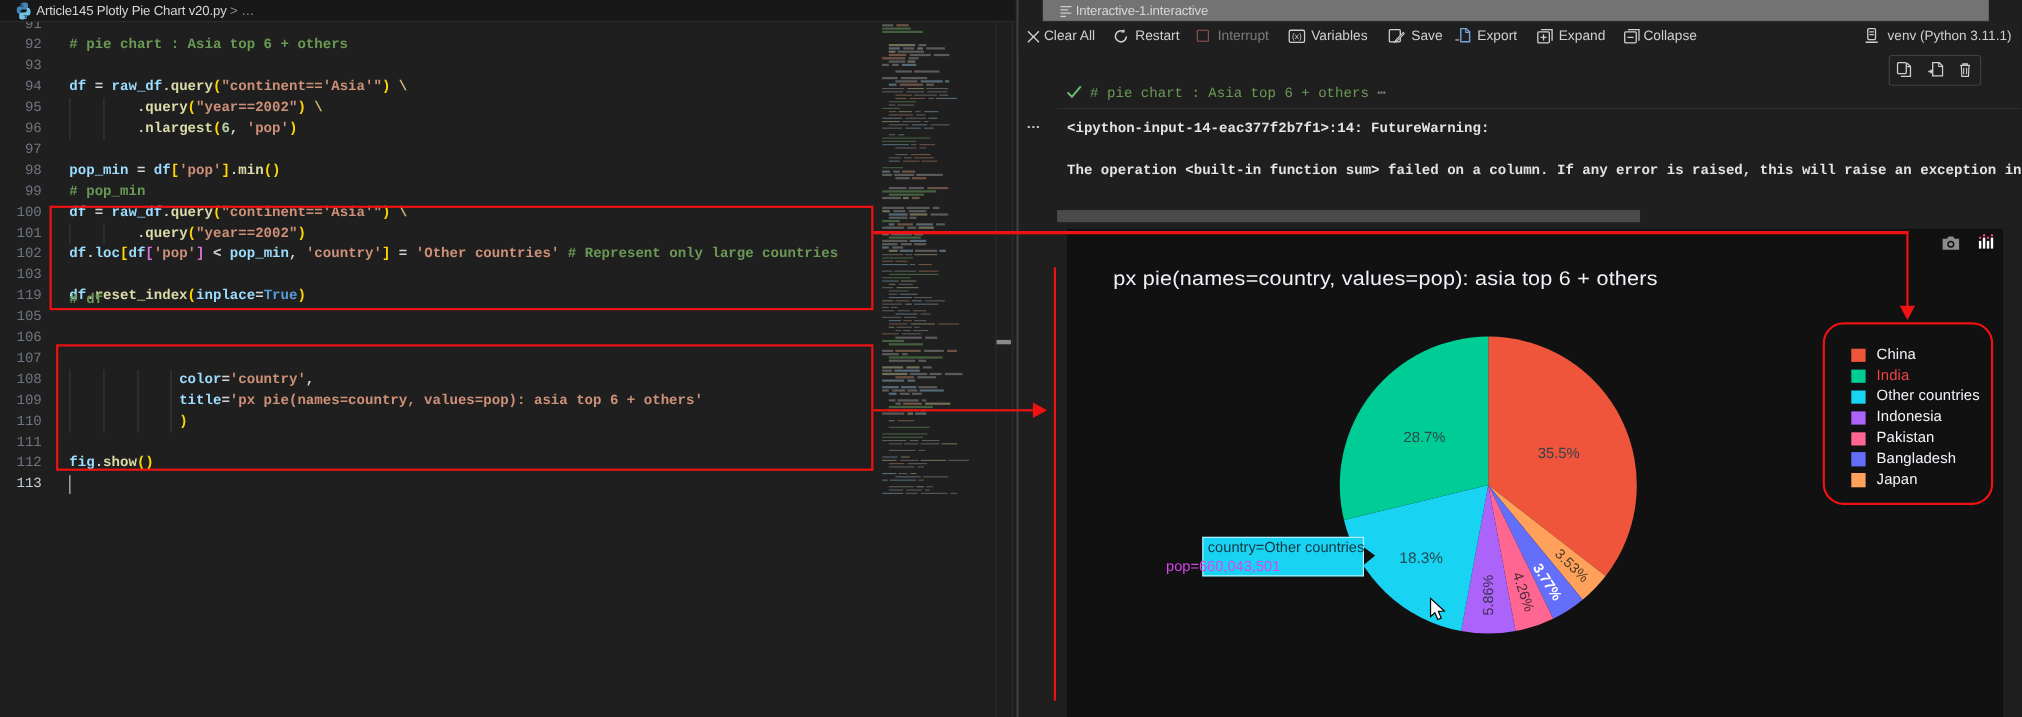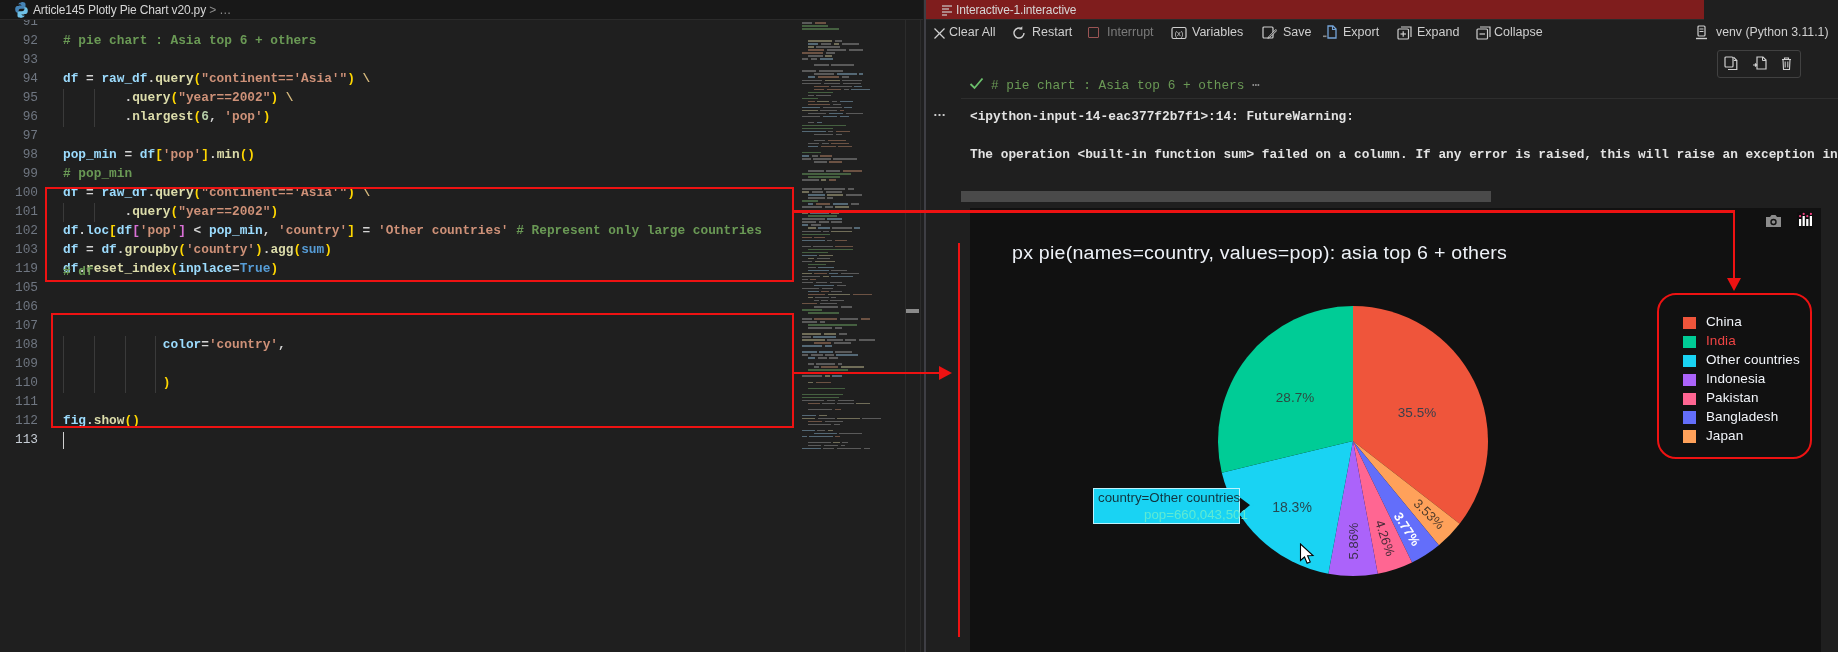--- a/index.html
+++ b/index.html
@@ -41,24 +41,24 @@
 <div class="abs mono" id="code" style="left:63px;top:0;width:800px;height:652px">
     <div style="position:absolute;left:0;top:32.2px;height:18.97px;line-height:18.97px;white-space:pre"><i class="c"># pie chart : Asia top 6 + others</i></div>
 <div style="position:absolute;left:0;top:70.1px;height:18.97px;line-height:18.97px;white-space:pre"><i class="v">df</i> = <i class="v">raw_df</i>.<i class="f">query</i><i class="b1">(</i><i class="s">"continent=='Asia'"</i><i class="b1">)</i> <i class="e">\</i></div>
 <div style="position:absolute;left:0;top:89.1px;height:18.97px;line-height:18.97px;white-space:pre">        .<i class="f">query</i><i class="b1">(</i><i class="s">"year==2002"</i><i class="b1">)</i> <i class="e">\</i></div>
 <div style="position:absolute;left:0;top:108.0px;height:18.97px;line-height:18.97px;white-space:pre">        .<i class="f">nlargest</i><i class="b1">(</i><i class="n">6</i>, <i class="s">'pop'</i><i class="b1">)</i></div>
 <div style="position:absolute;left:0;top:146.0px;height:18.97px;line-height:18.97px;white-space:pre"><i class="v">pop_min</i> = <i class="v">df</i><i class="b1">[</i><i class="s">'pop'</i><i class="b1">]</i>.<i class="f">min</i><i class="b1">()</i></div>
 <div style="position:absolute;left:0;top:165.0px;height:18.97px;line-height:18.97px;white-space:pre"><i class="c"># pop_min</i></div>
 <div style="position:absolute;left:0;top:183.9px;height:18.97px;line-height:18.97px;white-space:pre"><i class="v">df</i> = <i class="v">raw_df</i>.<i class="f">query</i><i class="b1">(</i><i class="s">"continent=='Asia'"</i><i class="b1">)</i> <i class="e">\</i></div>
 <div style="position:absolute;left:0;top:202.9px;height:18.97px;line-height:18.97px;white-space:pre">        .<i class="f">query</i><i class="b1">(</i><i class="s">"year==2002"</i><i class="b1">)</i></div>
 <div style="position:absolute;left:0;top:221.9px;height:18.97px;line-height:18.97px;white-space:pre"><i class="v">df</i>.<i class="v">loc</i><i class="b1">[</i><i class="v">df</i><i class="b2">[</i><i class="s">'pop'</i><i class="b2">]</i> &lt; <i class="v">pop_min</i>, <i class="s">'country'</i><i class="b1">]</i> = <i class="s">'Other countries'</i> <i class="c"># Represent only large countries</i></div>
-<div style="position:absolute;left:0;top:240.8px;height:18.97px;line-height:18.97px;white-space:pre"><i class="v">df</i> = <i class="v">df</i>.<i class="f">groupby</i><i class="b1">(</i><i class="s">'country'</i><i class="b1">)</i>.<i class="f">agg</i><i class="b1">(</i><i class="k">sum</i><i class="b1">)</i></div>
 <div style="position:absolute;left:0;top:259.8px;height:18.97px;line-height:18.97px;white-space:pre"><i class="v">df</i>.<i class="f">reset_index</i><i class="b1">(</i><i class="v">inplace</i>=<i class="k">True</i><i class="b1">)</i></div>
 <div style="position:absolute;left:0;top:263px;height:18.97px;line-height:18.97px;white-space:pre"><i class="c"># df</i></div>
 <div style="position:absolute;left:0;top:335.7px;height:18.97px;line-height:18.97px;white-space:pre">             <i class="v">color</i>=<i class="s">'country'</i>,</div>
+<div style="position:absolute;left:0;top:354.7px;height:18.97px;line-height:18.97px;white-space:pre">             <i class="v">title</i>=<i class="s">'px pie(names=country, values=pop): asia top 6 + others'</i></div>
 <div style="position:absolute;left:0;top:373.6px;height:18.97px;line-height:18.97px;white-space:pre">             <i class="b1">)</i></div>
 <div style="position:absolute;left:0;top:411.6px;height:18.97px;line-height:18.97px;white-space:pre"><i class="v">fig</i>.<i class="f">show</i><i class="b1">()</i></div>
   </div>
 <div style="position:absolute;left:62.5px;top:89.1px;width:1px;height:37.9px;background:#3a3a3a"></div>
 <div style="position:absolute;left:93.8px;top:89.1px;width:1px;height:37.9px;background:#3a3a3a"></div>
 <div style="position:absolute;left:62.5px;top:202.9px;width:1px;height:19.0px;background:#3a3a3a"></div>
 <div style="position:absolute;left:93.8px;top:202.9px;width:1px;height:19.0px;background:#3a3a3a"></div>
 <div style="position:absolute;left:62.5px;top:335.7px;width:1px;height:56.9px;background:#3a3a3a"></div>
 <div style="position:absolute;left:93.8px;top:335.7px;width:1px;height:56.9px;background:#3a3a3a"></div>
 <div style="position:absolute;left:124.5px;top:335.7px;width:1px;height:56.9px;background:#3a3a3a"></div>
@@ -599,21 +599,21 @@
 
 <div class="abs" style="left:923.5px;top:0;width:2.5px;height:652px;background:#3e3e44"></div>
 
 <div class="abs" style="left:0;top:0;width:923px;height:20px;background:#181818;border-bottom:1px solid #2b2b2b">
   <svg class="abs" style="left:14px;top:2px" width="15" height="16" viewBox="0 0 13 14">
     <path d="M6.4 0.5 C3.9 0.5 4.1 1.6 4.1 1.6 l0 1.5 2.4 0 0 0.4 -3.3 0 c0 0 -2.2 -0.3 -2.2 2.8 0 3.1 1.9 3 1.9 3 l1.1 0 0 -1.5 c0 0 -0.1 -1.9 1.9 -1.9 l2.3 0 c0 0 1.8 0 1.8 -1.7 l0 -2.5 c0 0 0.2 -1.7 -3.6 -1.7 z M5.1 1.5 a0.6 0.6 0 1 1 0 1.2 a0.6 0.6 0 1 1 0 -1.2 z" fill="#4584b6"></path>
     <path d="M6.6 13.5 c2.5 0 2.3 -1.1 2.3 -1.1 l0 -1.5 -2.4 0 0 -0.4 3.3 0 c0 0 2.2 0.3 2.2 -2.8 0 -3.1 -1.9 -3 -1.9 -3 l-1.1 0 0 1.5 c0 0 0.1 1.9 -1.9 1.9 l-2.3 0 c0 0 -1.8 0 -1.8 1.7 l0 2.5 c0 0 -0.2 1.7 3.6 1.7 z M7.9 12.5 a0.6 0.6 0 1 1 0 -1.2 a0.6 0.6 0 1 1 0 1.2 z" fill="#6fc1e7"></path>
   </svg>
   <span class="abs" style="left:33px;top:3px;font-size:12px;letter-spacing:-0.15px;color:#d6d6d6;white-space:nowrap">Article145 Plotly Pie Chart v20.py <span style="color:#8f8f8f">&gt; …</span></span>
 </div>
-<div class="abs" style="left:926px;top:0;width:778px;height:20px;background:#7f1d1d;border-bottom:1px solid #2b2b2b">
+<div class="abs" style="left:948px;top:0;width:860px;height:20px;background:#737373;border-bottom:1px solid #2b2b2b">
   <svg class="abs" style="left:15px;top:4px" width="12" height="12" viewBox="0 0 12 12">
       <g stroke="#cccccc" stroke-width="1.2">
         <line x1="1" y1="2" x2="11" y2="2"></line>
         <line x1="1" y1="5" x2="8" y2="5"></line>
         <line x1="1" y1="8" x2="11" y2="8"></line>
         <line x1="1" y1="11" x2="6" y2="11"></line>
       </g>
     </svg>
   <span class="abs" style="left:30px;top:3px;font-size:12px;letter-spacing:-0.15px;color:#d6d6d6">Interactive-1.interactive</span>
 </div>
@@ -753,21 +753,21 @@
 <div style="position:absolute;left:1683px;top:411.4px;width:12.5px;height:12.5px;background:#636EFA"></div>
 <div style="position:absolute;left:1706px;top:408.8px;font:13.5px 'Liberation Sans',sans-serif;letter-spacing:.1px;color:#f2f5fa;white-space:nowrap">Bangladesh</div>
 <div style="position:absolute;left:1683px;top:430.4px;width:12.5px;height:12.5px;background:#FFA15A"></div>
 <div style="position:absolute;left:1706px;top:427.8px;font:13.5px 'Liberation Sans',sans-serif;letter-spacing:.1px;color:#f2f5fa;white-space:nowrap">Japan</div>
 
 <div class="abs" style="left:1093px;top:488px;width:147px;height:36px;background:#19D3F3;border:1px solid rgba(230,250,255,.8)"></div>
 <svg class="abs" style="left:1239px;top:494px" width="16" height="24" viewBox="0 0 16 24">
     <path d="M1 2 L13 11 L1 21" fill="#111111" stroke="#19D3F3" stroke-width="2.4"></path>
   </svg>
 <div class="abs" style="left:1098px;top:489.5px;font-size:13.3px;color:#11353f;white-space:nowrap">country=Other countries</div>
-<div class="abs" style="left:1144px;top:506.5px;font-size:13.3px;color:#5eead4;white-space:nowrap">pop=660,043,501</div>
+<div class="abs" style="left:1060px;top:506.5px;font-size:13.3px;color:#d946ef;white-space:nowrap">pop=660,043,501</div>
 
 <svg class="abs" style="left:1299px;top:543px" width="17" height="23" viewBox="0 0 17 23">
     <path d="M1.5 1 L1.5 17.5 L5.5 14 L8.1 20.2 L11.2 18.9 L8.6 12.8 L14 12.5 Z" fill="#ffffff" stroke="#000000" stroke-width="1.1"></path>
   </svg>
 
 <div class="abs" style="left:45px;top:186.5px;width:748.5px;height:95px;border:2.5px solid #ee1212"></div>
 <div class="abs" style="left:51px;top:313px;width:742.5px;height:115px;border:2.5px solid #ee1212"></div>
 <div class="abs" style="left:793.5px;top:210.2px;width:941px;height:2.6px;background:#ee1212"></div>
 <div class="abs" style="left:1732.5px;top:210.2px;width:2.6px;height:70px;background:#ee1212"></div>
 <div class="abs" style="left:1727px;top:278px;width:0;height:0;border-left:7px solid transparent;border-right:7px solid transparent;border-top:13px solid #ee1212"></div>

